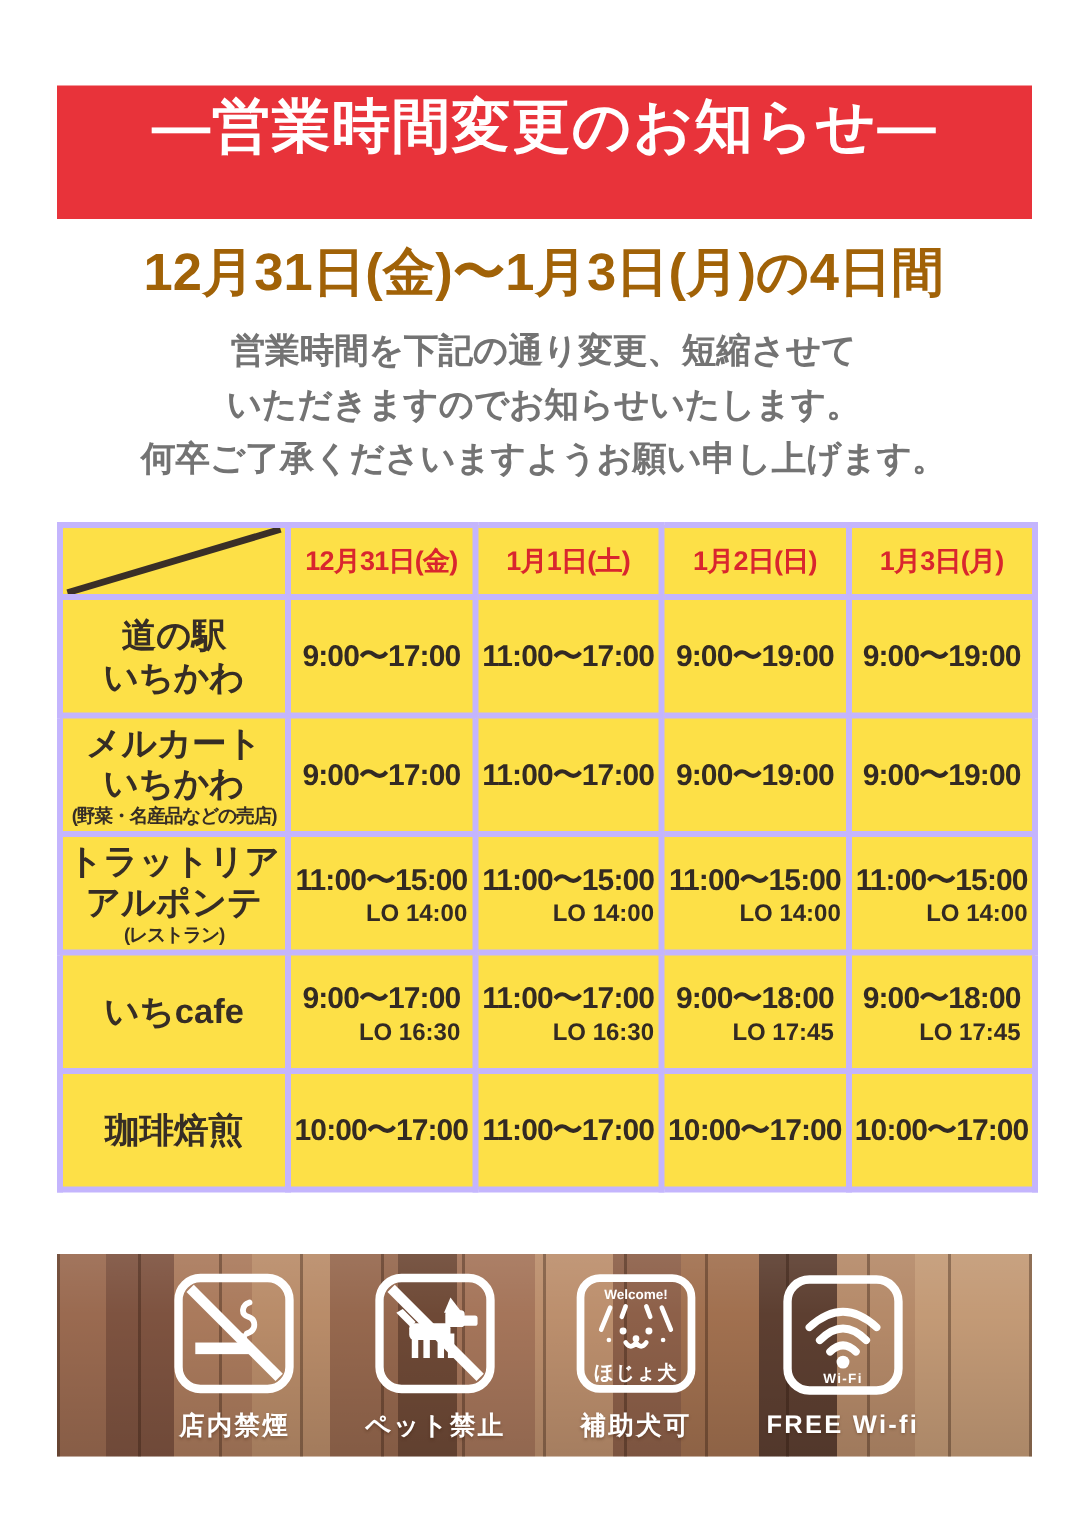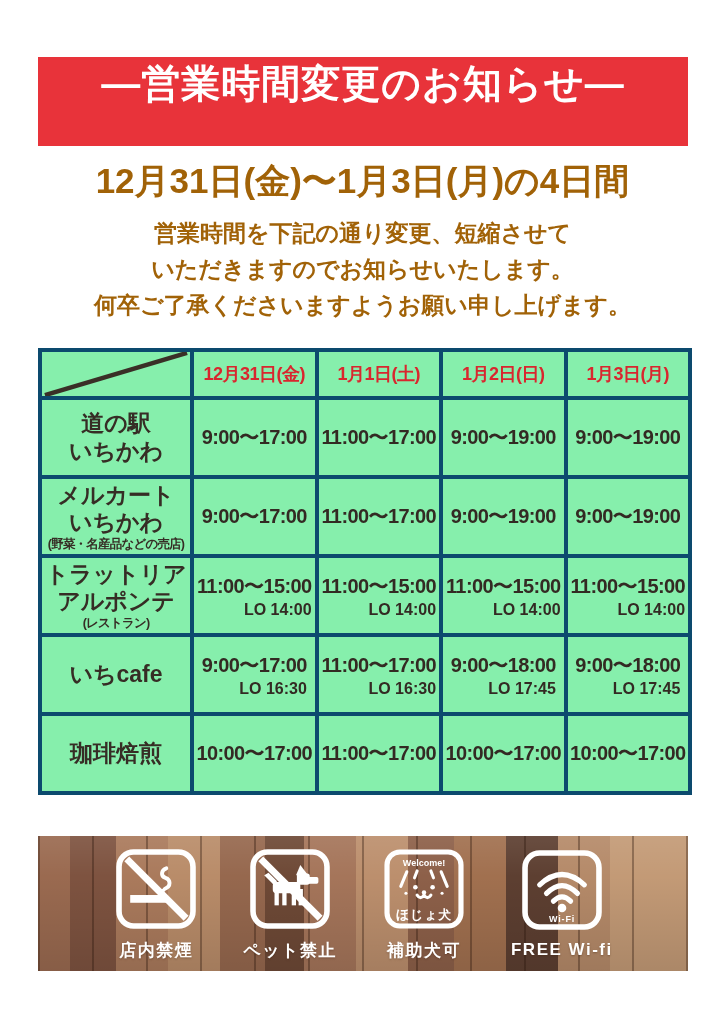--- a/index.html
+++ b/index.html
@@ -14,28 +14,28 @@
   }
   .banner-title{color:#ffffff;font-size:39px;font-weight:bold;letter-spacing:1px;white-space:nowrap;}
   
   .period{
     position:absolute;left:0;top:158px;width:725px;text-align:center;
     color:#a16207;font-size:35px;font-weight:bold;letter-spacing:0;white-space:nowrap;
   }
   
   .body-text{
     position:absolute;left:0;top:215px;width:725px;text-align:center;
-    font-size:23px;font-weight:bold;color:#a16207;line-height:36px;
+    font-size:23px;font-weight:bold;color:#737373;line-height:36px;
   }
   
   .schedule{position:absolute;left:38px;top:348px;}
   table{border-collapse:collapse;table-layout:fixed;width:650px;background:#ffffff;}
   col.c0{width:152px;}
   col.cd{width:124.5px;}
-  th,td{border:4px solid #0c4a6e;padding:0;text-align:center;vertical-align:middle;background:#86efac;}
+  th,td{border:4px solid #c4b5fd;padding:0;text-align:center;vertical-align:middle;background:#fde047;}
   thead tr{height:48px;}
   tbody tr{height:79px;}
   .colhead{color:#d9262e;font-size:18px;font-weight:bold;letter-spacing:-0.5px;white-space:nowrap;}
   .corner{position:relative;}
   .corner svg{position:absolute;left:0;top:0;width:100%;height:100%;display:block;}
   .rhead{font-size:23px;font-weight:bold;color:#362d25;line-height:1.18;}
   .nm{display:block;}
   .note{display:block;font-size:12.5px;letter-spacing:-0.8px;margin-top:1px;white-space:nowrap;}
   .cw{display:inline-block;text-align:right;}
   .hrs{display:block;font-size:20px;font-weight:bold;letter-spacing:-0.6px;white-space:nowrap;color:#332a23;}

